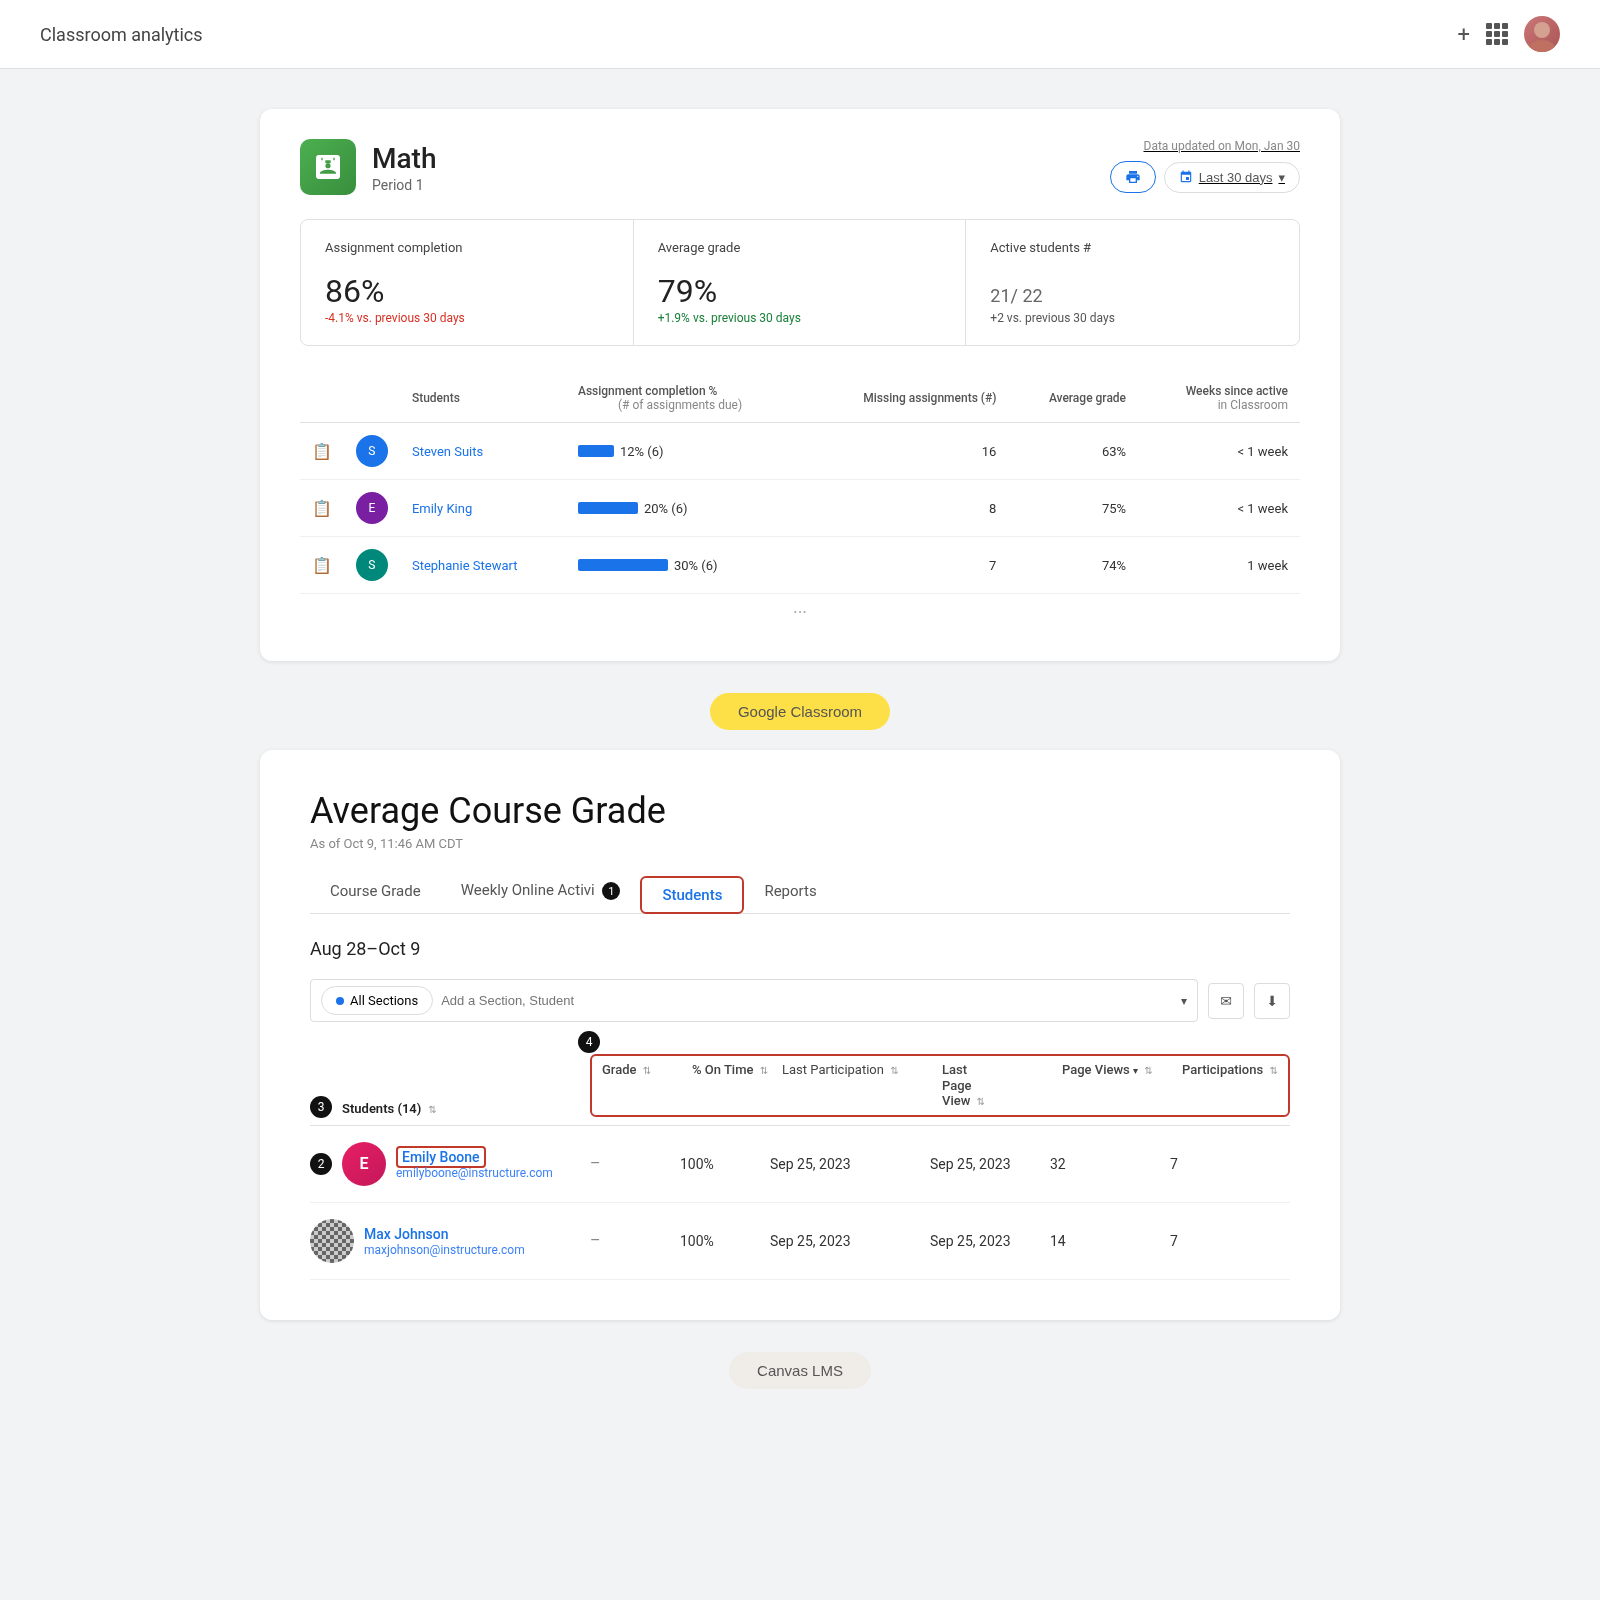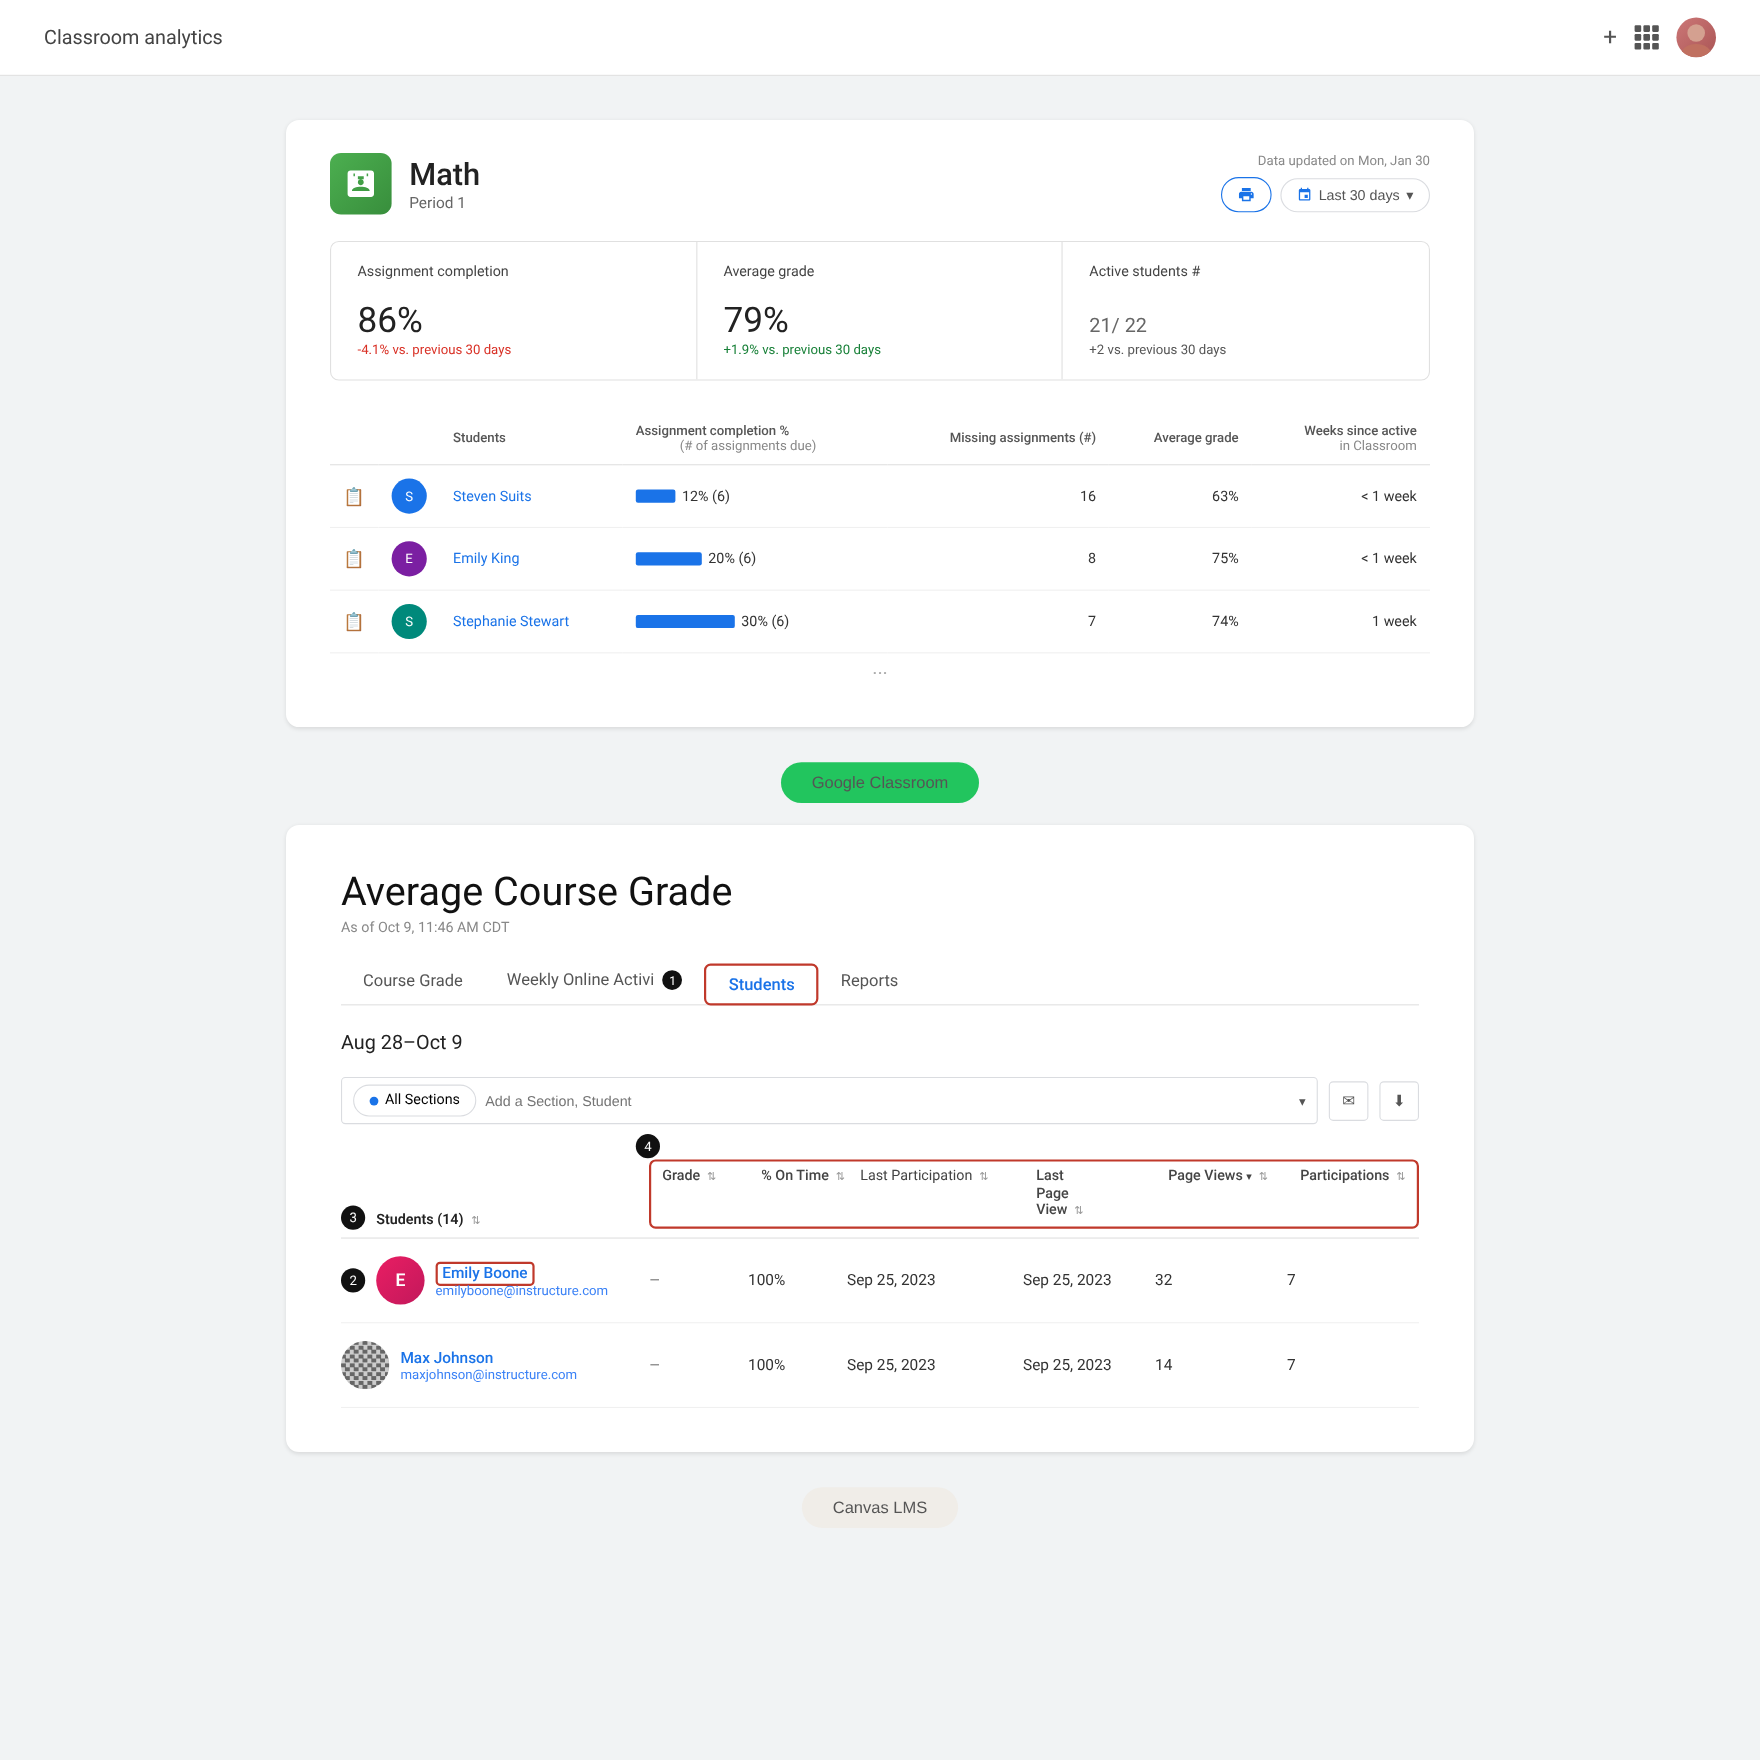--- a/index.html
+++ b/index.html
@@ -103,20 +103,21 @@
     .gc-title-block p {
       font-size: 14px;
       color: #666;
       margin-top: 2px;
     }
     .gc-header-right {
       display: flex;
       flex-direction: column;
       align-items: flex-end;
       gap: 8px;
+      text-decoration: underline;
     }
     .gc-data-updated {
       font-size: 12px;
       color: #888;
     }
     .gc-controls {
       display: flex;
       gap: 8px;
       align-items: center;
     }
@@ -227,21 +228,21 @@
       font-size: 18px;
     }
 
     
     .separator-label {
       text-align: center;
       margin: 20px 0;
       position: relative;
     }
     .separator-label-btn {
-      background: #22c55e;
+      background: #fde047;
       border: none;
       border-radius: 20px;
       padding: 10px 28px;
       font-size: 15px;
       color: #555;
       cursor: pointer;
       font-weight: 400;
     }
 
     

